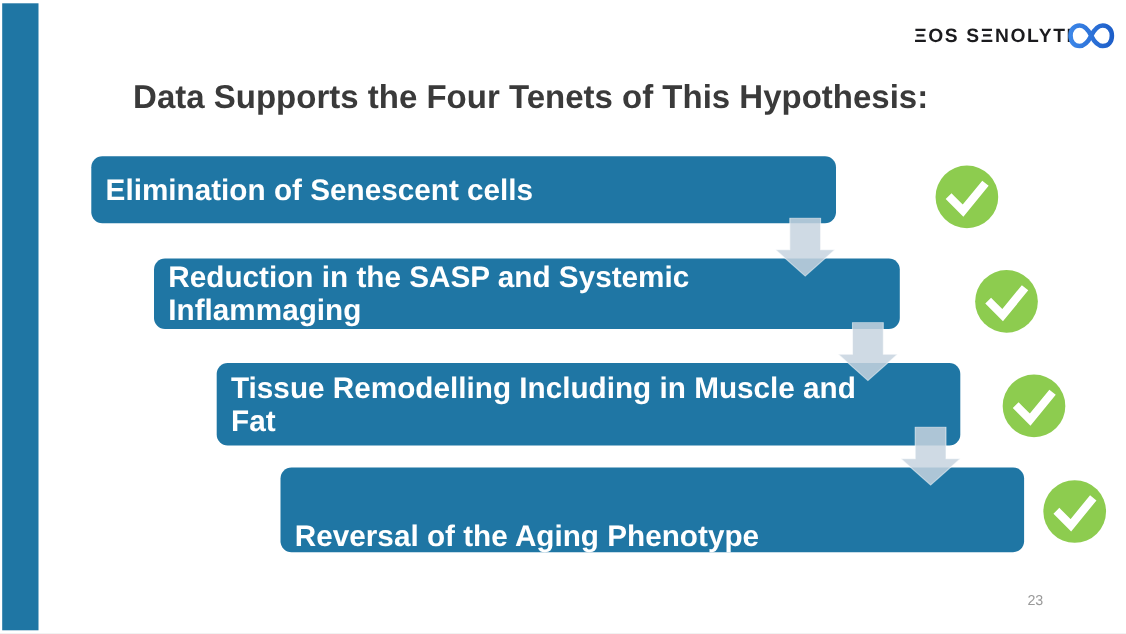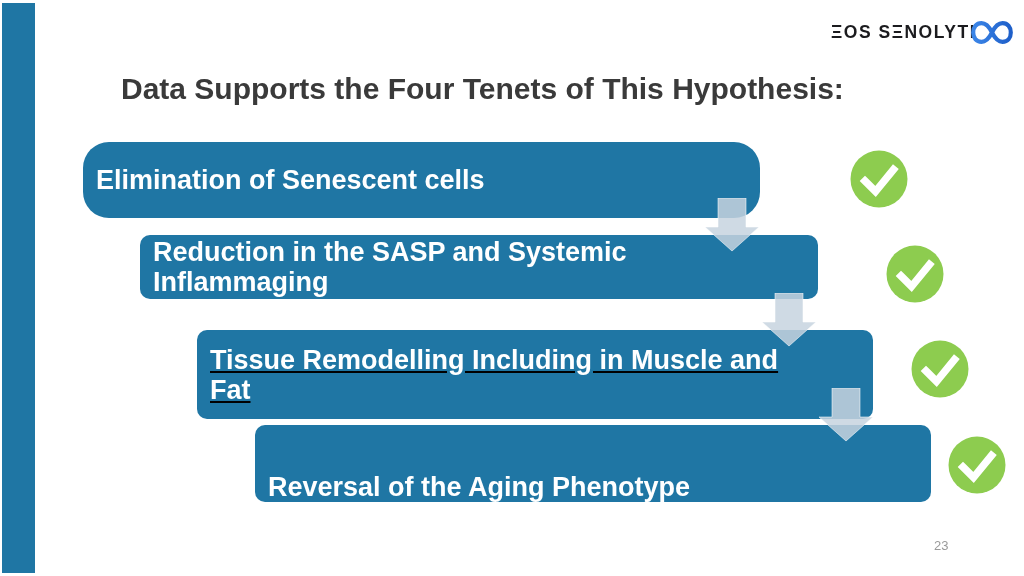--- a/index.html
+++ b/index.html
@@ -34,23 +34,23 @@
     position:absolute;
     background:var(--box-blue,#1F76A4);
     border-radius:10px;
     display:flex;align-items:center;
     padding-left:13px;box-sizing:border-box;
   }
   .tenet-box .label{
     color:#ffffff;font-size:27px;font-weight:700;line-height:30px;
     max-width:580px;
   }
-  .box-1{left:83px; top:142px;width:677px;height:76px;border-radius:26px;}
+  .box-1{left:83px; top:142px;width:677px;height:61px;}
   .box-2{left:140px;top:235px;width:678px;height:64px;}
-  .box-3{left:197px;top:330px;width:676px;height:89px;text-decoration:underline;}
+  .box-3{left:197px;top:330px;width:676px;height:75px;}
   .box-4{left:255px;top:425px;width:676px;height:77px;align-items:flex-end;}
   .flow-arrow{position:absolute;z-index:3;}
   .arrow-1{left:704px;top:198px;}
   .arrow-2{left:761px;top:293px;}
   .arrow-3{left:818px;top:388px;}
   .flow-arrow polygon{
     fill:var(--arrow-fill,#C7D4DF);
     fill-opacity:0.85;
     stroke:rgba(255,255,255,0.55);
     stroke-width:1;

